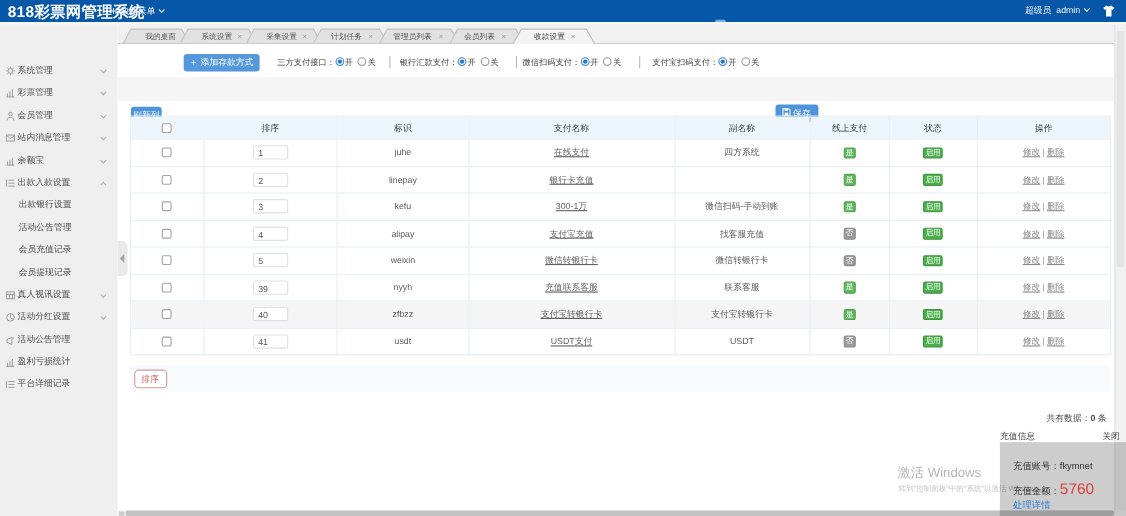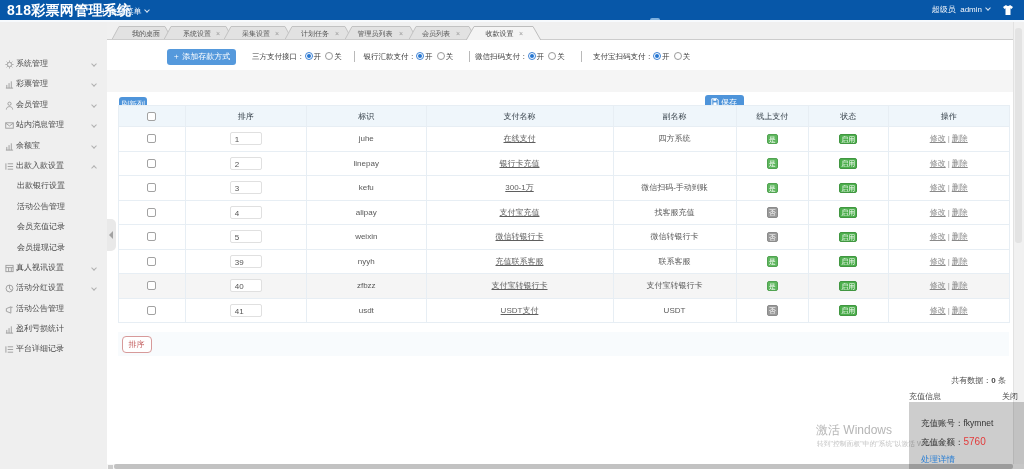--- a/index.html
+++ b/index.html
@@ -76,21 +76,21 @@
 
 #wm1 { position:absolute; left:816px; top:422px; font-size:12px; color:#b5b5b5; }
 #wm2 { position:absolute; left:817px; top:439px; font-size:6.8px; color:#c3c3c3; white-space:nowrap; }
 
 
 #rhead { position:absolute; left:909px; top:391px; width:110px; font-size:8px; color:#474747; z-index:9; }
 #rclose { position:absolute; right:6px; top:391px; font-size:8px; color:#474747; z-index:9; }
 #rpanel { position:absolute; left:909px; top:402px; width:115px; height:67px; background:rgba(8,8,8,0.205); font-size:8.5px; color:#333; z-index:9; }
 #rpanel .l1 { position:absolute; left:12px; top:16px; }
 #rpanel .l2 { position:absolute; left:12px; top:34px; }
-#rpanel .l2 b { color:#e23b3b; font-weight:normal; font-size:10px; }
+#rpanel .l2 b { color:#e23b3b; font-weight:normal; font-size:14px; }
 #rpanel .l3 { position:absolute; left:12px; top:52px; color:#2b7fd4; }
 </style>
 </head>
 <body>
 <div id="app">
 
   <div id="topbar">
     <span class="logo">818彩票网管理系统</span>
     <span class="qmenu"><span class="plus">+</span>快捷菜单<span class="chev"></span></span>
     <span class="right">超级员&nbsp;&nbsp;admin<span class="chev"></span></span>

